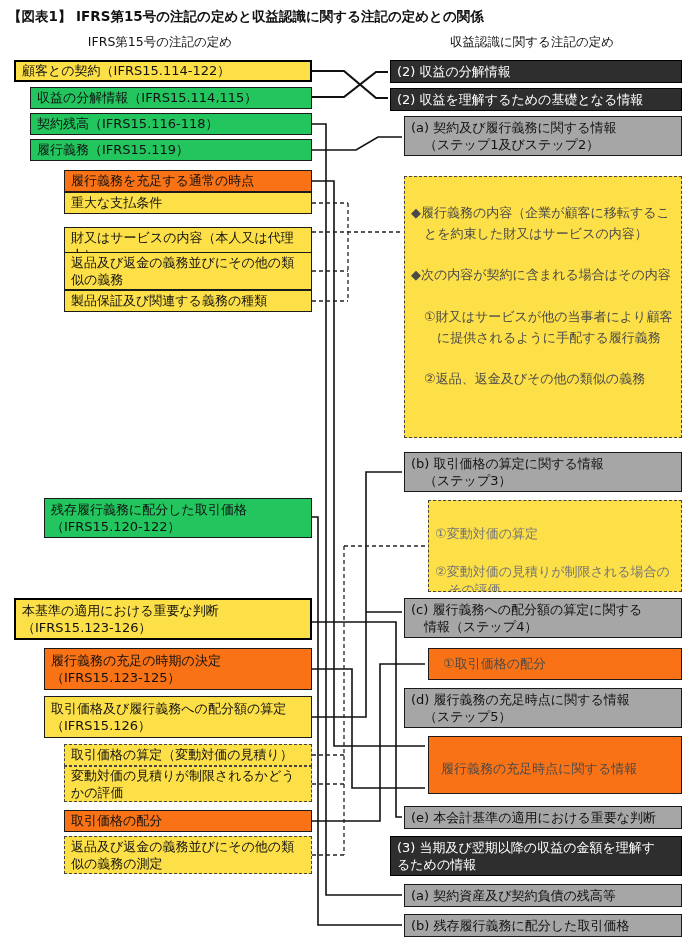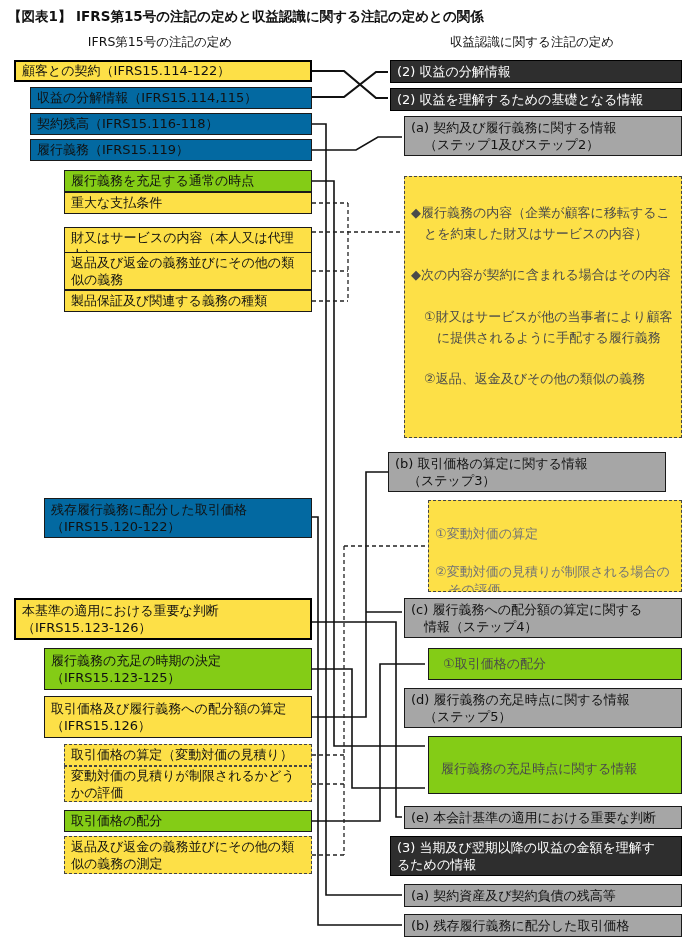--- a/index.html
+++ b/index.html
@@ -4,22 +4,22 @@
 <style>
   html,body{margin:0;padding:0;background:#fff;}
   body{font-family:"DejaVu Sans","Liberation Sans",sans-serif;color:#111;}
   .canvas{position:relative;width:700px;height:949px;background:#fff;overflow:hidden;}
   .title{position:absolute;left:8px;top:8px;font-size:13.5px;font-weight:bold;white-space:nowrap;}
   .colhead{position:absolute;top:34px;font-size:12.5px;text-align:center;width:240px;}
   .bx{position:absolute;box-sizing:border-box;display:flex;align-items:center;
       padding:1px 6px;font-size:13px;line-height:1.32;white-space:pre-line;
       border:1px solid #1a1a1a;background:#fde047;overflow:hidden;}
   .thick{border-width:2px;border-color:#000;}
-  .g1{background:#0369a1;}
-  .g2{background:#84cc16;}
+  .g1{background:#22c55e;}
+  .g2{background:#f97316;}
   .gr{background:#a6a6a6;}
   .dk{background:#2e2e2e;color:#fff;border-color:#000;}
   .dash{border:1px dashed #444;}
   .blk{display:block;padding:5px 6px;}
   .txt-gray{color:#757575;}
   .txt-dim{color:#4a4a4a;}
   .hang{padding-left:1em;text-indent:-1em;}
   .hang2{padding-left:2em;text-indent:-1em;}
   .lh15{line-height:1.6;}
   .wires{position:absolute;left:0;top:0;pointer-events:none;}
@@ -100,21 +100,21 @@
 
   <div class="bx dash blk lh15 txt-dim" style="left:404px;top:176px;width:278px;height:262px;">
     <div class="hang">◆履行義務の内容（企業が顧客に移転することを約束した財又はサービスの内容）</div>
     <div class="hang">◆次の内容が契約に含まれる場合はその内容</div>
     <div class="hang2">①財又はサービスが他の当事者により顧客に提供されるように手配する履行義務</div>
     <div class="hang2">②返品、返金及びその他の類似の義務</div>
     
     
   </div>
 
-  <div class="bx gr" style="left:388px;top:452px;width:278px;height:40px;">(b) 取引価格の算定に関する情報
+  <div class="bx gr" style="left:404px;top:452px;width:278px;height:40px;">(b) 取引価格の算定に関する情報
 　（ステップ3）</div>
 
   <div class="bx dash blk txt-gray" style="left:428px;top:500px;width:254px;height:92px;line-height:1.45;">
     <div class="hang">①変動対価の算定</div>
     <div class="hang">②変動対価の見積りが制限される場合のその評価</div>
     
   </div>
 
   <div class="bx gr" style="left:404px;top:598px;width:278px;height:40px;">(c) 履行義務への配分額の算定に関する
 　情報（ステップ4）</div>

